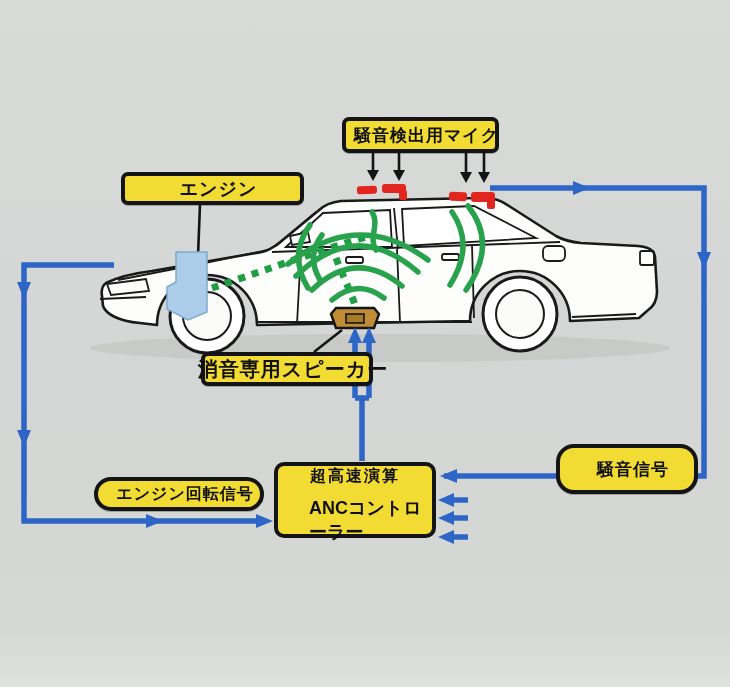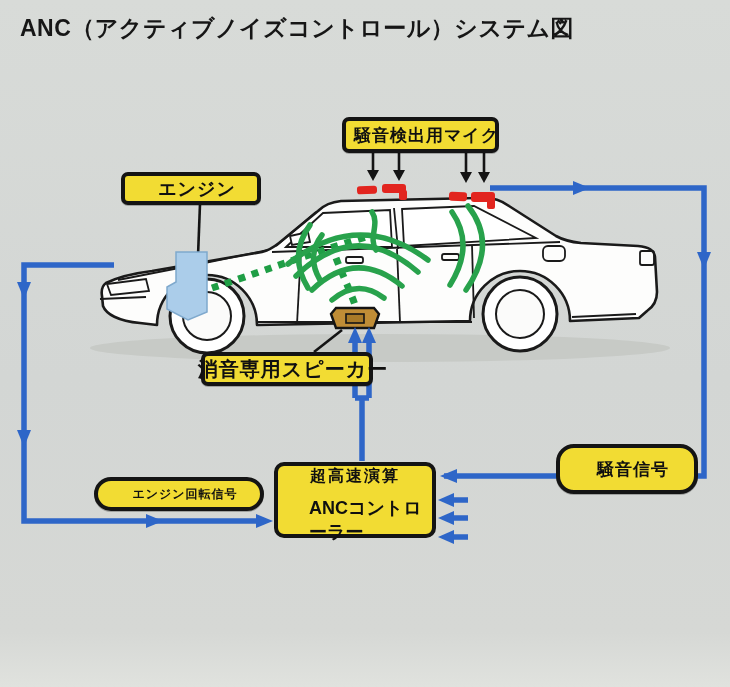--- a/index.html
+++ b/index.html
@@ -26,25 +26,25 @@
     box-sizing:border-box;
     display:flex;align-items:center;justify-content:center;
     font-weight:700;color:#101010;
     font-size:17px;letter-spacing:1px;white-space:nowrap;
     border-radius:7px;
     box-shadow:0 1px 0 rgba(0,0,0,0.25);
     padding-left:12px;
   }
   .ylabel.pill{border-radius:18px;}
   .lbl-mic{left:342px;top:117px;width:157px;height:36px;}
-  .lbl-engine{left:121px;top:172px;width:140px;height:33px;font-size:18px;}
+  .lbl-engine{left:121px;top:172px;width:183px;height:33px;font-size:18px;}
   .lbl-speaker{left:201px;top:352px;width:172px;height:34px;font-size:20px;}
   .lbl-cancel{left:364px;top:396px;width:134px;height:33px;}
   .lbl-noise{left:556px;top:444px;width:142px;height:50px;}
-  .lbl-rotation{left:94px;top:477px;width:170px;height:34px;font-size:12px;}
+  .lbl-rotation{left:94px;top:477px;width:170px;height:34px;font-size:16px;}
   .controller-box{
     position:absolute;left:274px;top:462px;width:162px;height:76px;
     background:#f2dc33;border:4px solid #141414;border-radius:10px;
     box-sizing:border-box;
     display:flex;flex-direction:column;align-items:center;
     gap:9px;color:#101010;font-weight:700;
   }
   .controller-box .line1{font-size:16px;letter-spacing:2px;}
   .controller-box .line2{font-size:18px;letter-spacing:0px;padding-left:31px;}
 </style>
@@ -188,21 +188,20 @@
     <g>
       <path d="M 468,500 L 453,500 M 468,518 L 453,518 M 468,537 L 453,537" stroke="#2e66c8" stroke-width="5.5" fill="none"></path>
       <g fill="#2e66c8">
         <path d="M 454,493 L 454,507 L 438,500 Z"></path>
         <path d="M 454,511 L 454,525 L 438,518 Z"></path>
         <path d="M 454,530 L 454,544 L 438,537 Z"></path>
       </g>
     </g>
   </svg>
 
-  <div class="page-title">ANC（アクティブノイズコントロール）システム図</div>
 
   <div class="ylabel lbl-mic">
     <span>騒音検出用マイク</span>
   </div>
   <div class="ylabel lbl-engine">
     <span>エンジン</span>
   </div>
   <div class="ylabel lbl-speaker">
     <span>消音専用スピーカー</span>
   </div>

